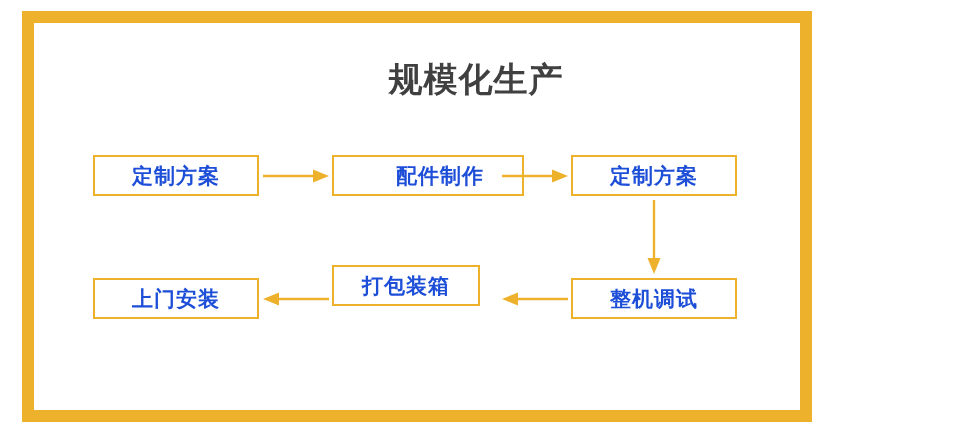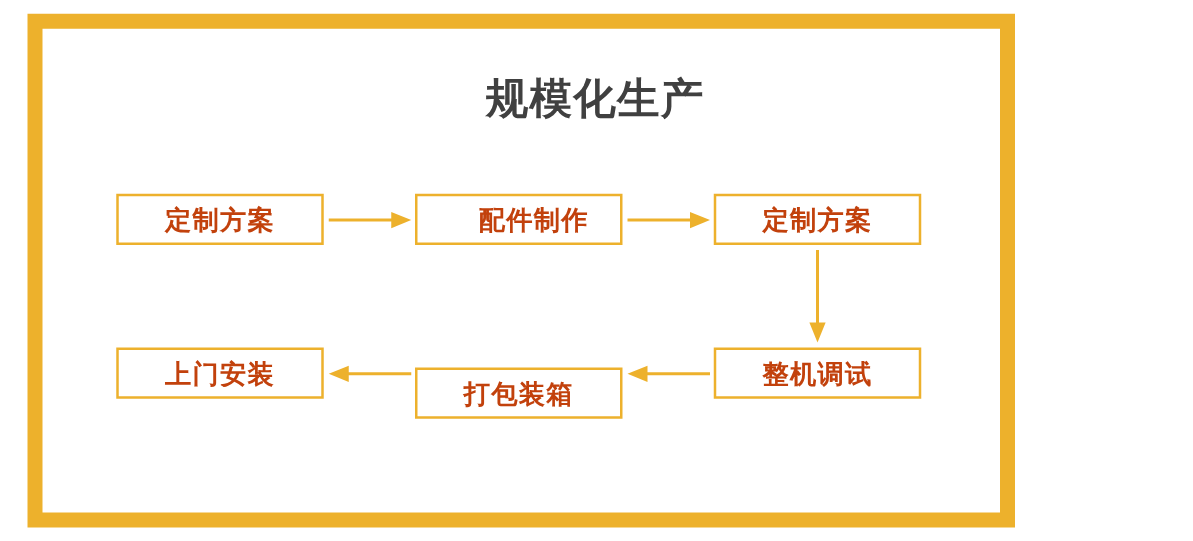--- a/index.html
+++ b/index.html
@@ -47,36 +47,36 @@
     line-height: 44px;
     white-space: nowrap;
   }
 
   
   .node {
     position: absolute;
     box-sizing: border-box;
     border: 2px solid #edb12c;
     background: #ffffff;
-    color: #c2410c;
+    color: #1d4ed8;
     font-size: 21px;
     font-weight: bold;
     letter-spacing: 1px;
     display: flex;
     align-items: center;
     justify-content: center;
     white-space: nowrap;
     height: 41px;
   }
 
   .node-1 { left: 93px;  top: 155px; width: 166px; }
-  .node-2 { left: 332px; top: 155px; width: 166px; padding-left: 24px; }
+  .node-2 { left: 332px; top: 155px; width: 192px; padding-left: 24px; }
   .node-3 { left: 571px; top: 155px; width: 166px; }
   .node-4 { left: 571px; top: 278px; width: 166px; }
-  .node-5 { left: 332px; top: 294px; width: 166px; }
+  .node-5 { left: 332px; top: 265px; width: 148px; }
   .node-6 { left: 93px;  top: 278px; width: 166px; }
 
   
   .conn {
     position: absolute;
     overflow: visible;
   }
   .conn-h1 { left: 263px; top: 165px; width: 66px;  height: 22px; }
   .conn-h2 { left: 502px; top: 165px; width: 66px;  height: 22px; }
   .conn-v  { left: 643px; top: 200px; width: 22px;  height: 74px; }

